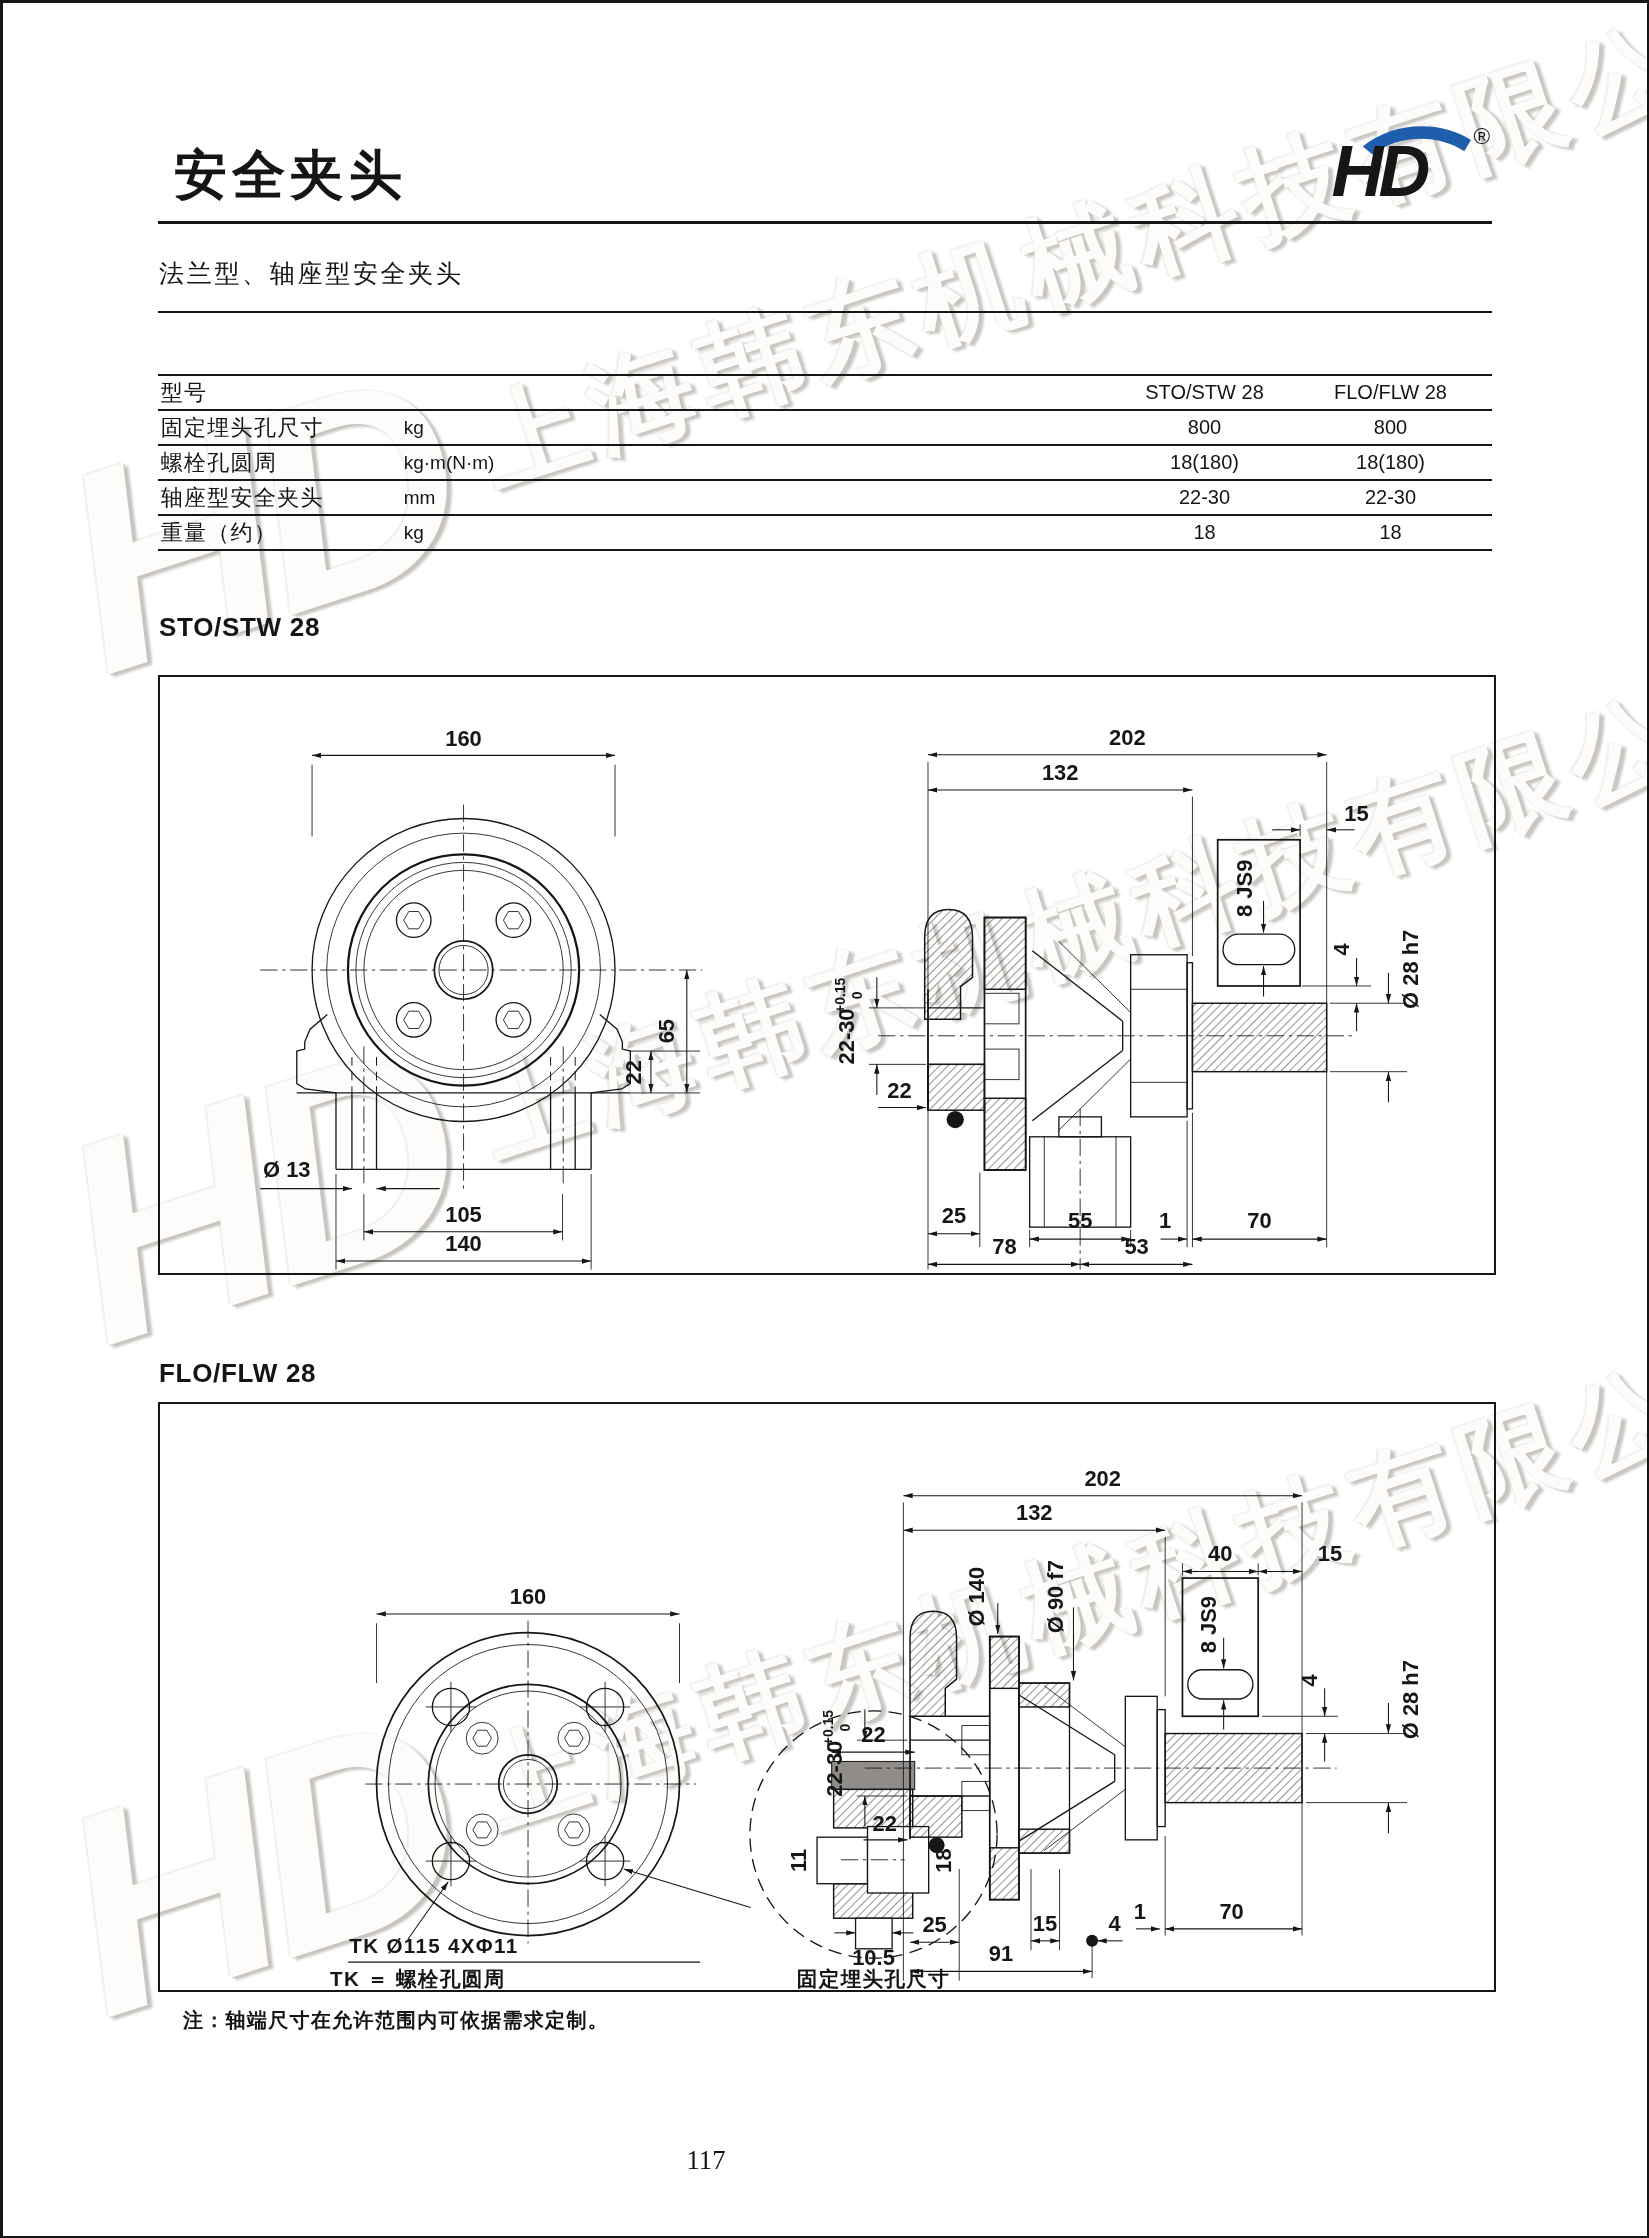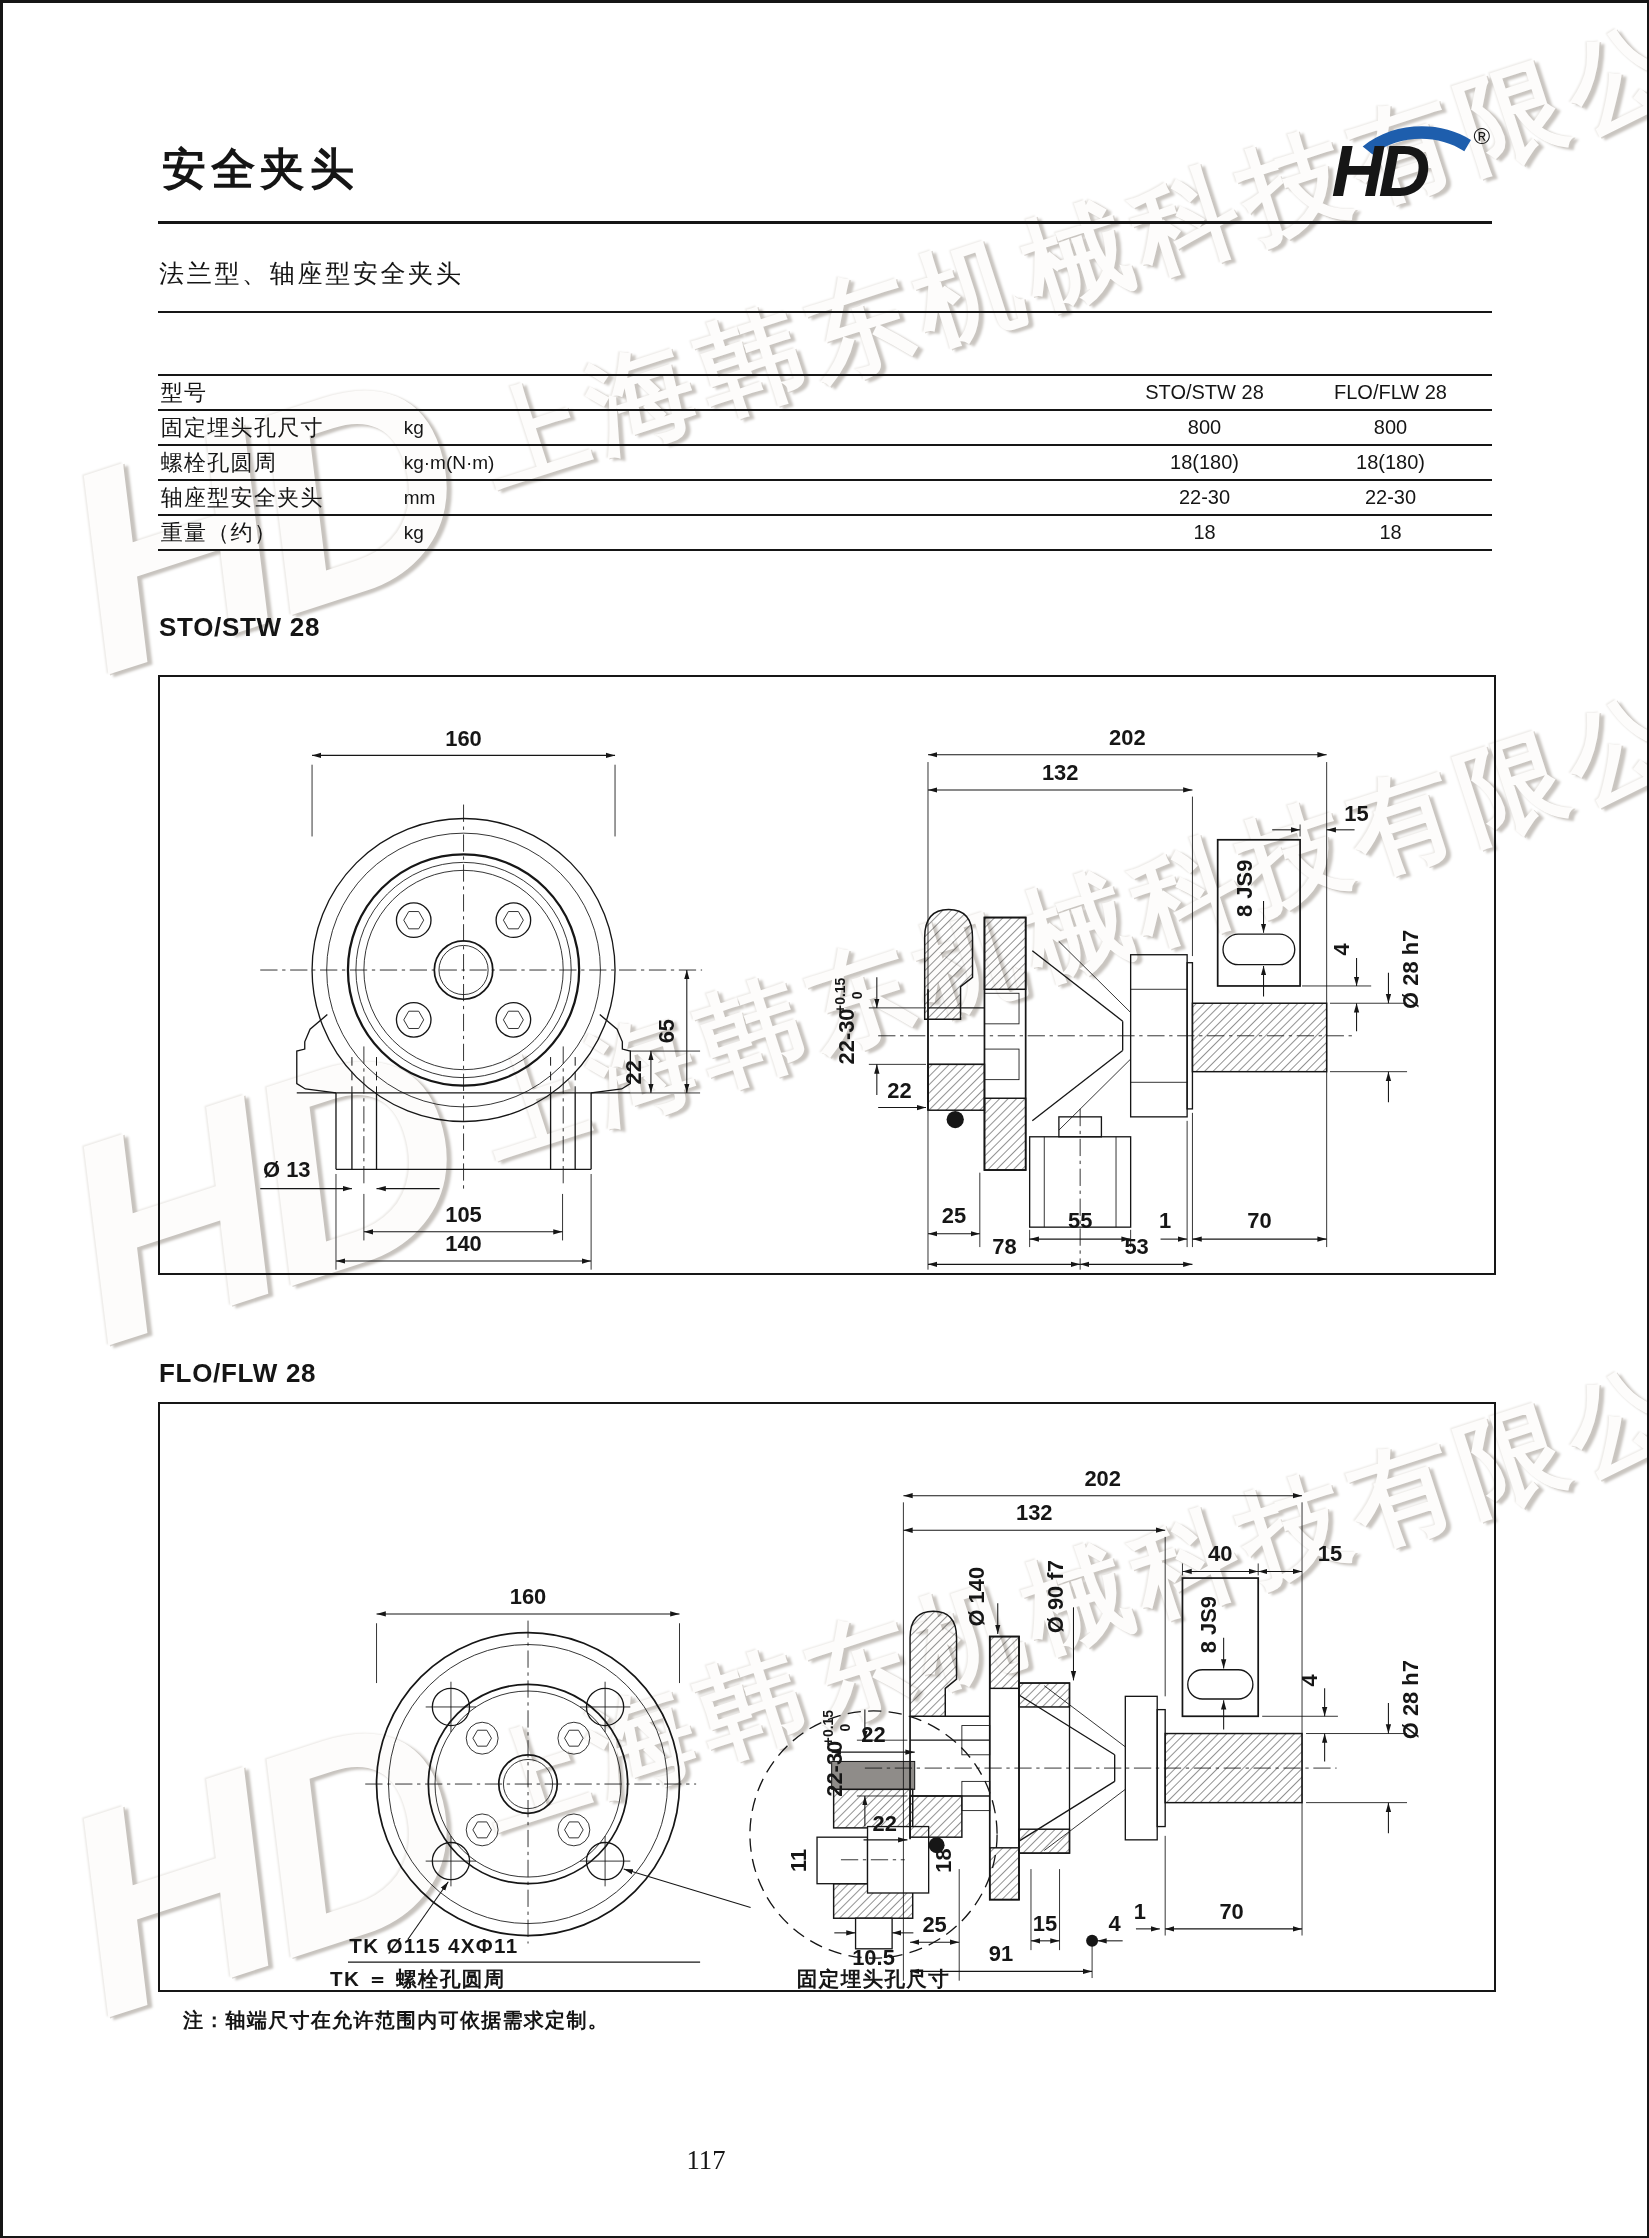--- a/index.html
+++ b/index.html
@@ -11,21 +11,21 @@
   .wm{position:absolute;left:73px;display:flex;align-items:center;gap:47px;white-space:nowrap;
       transform:rotate(-18deg);transform-origin:left center;z-index:0;}
   .wm-hd{font-style:italic;font-weight:bold;font-size:286px;line-height:1;letter-spacing:-14.6px;
          color:#fdfcfb;text-shadow:4px 4px 2.7px #c7c3be,-1.3px -1.3px 2px #edebe8,1.3px 1.3px 0 #dad6d2;}
   .wm-co{font-weight:bold;font-size:105px;line-height:1;letter-spacing:9.3px;
          color:#fdfcfb;text-shadow:4px 4px 2.7px #c9c5c0,-1.3px -1.3px 2px #edebe8,1.3px 1.3px 0 #dcd8d4;}
 
   .z{position:absolute;z-index:2;}
 
   
-  .title{left:162px;top:140px;font-size:44px;font-weight:bold;letter-spacing:5.3px;}
+  .title{left:174px;top:140px;font-size:53px;font-weight:bold;letter-spacing:5.3px;}
   .logo-svg{left:1326px;top:120px;}
   .rule-1{left:158px;top:221px;width:1334px;height:3.3px;background:#161616;}
   .subtitle{left:159px;top:257px;font-size:25px;font-weight:normal;letter-spacing:2.7px;}
   .rule-2{left:158px;top:311px;width:1334px;height:2px;background:#161616;}
 
   
   .spec{left:158px;top:374px;width:1334px;border-top:2.7px solid #161616;}
   .t-row{display:flex;align-items:center;height:33px;border-bottom:2.7px solid #161616;}
   .c-label{width:206px;padding-left:2.7px;font-size:22px;font-weight:normal;letter-spacing:1.3px;}
   .c-unit{width:286px;font-size:19px;margin-left:37px;}

